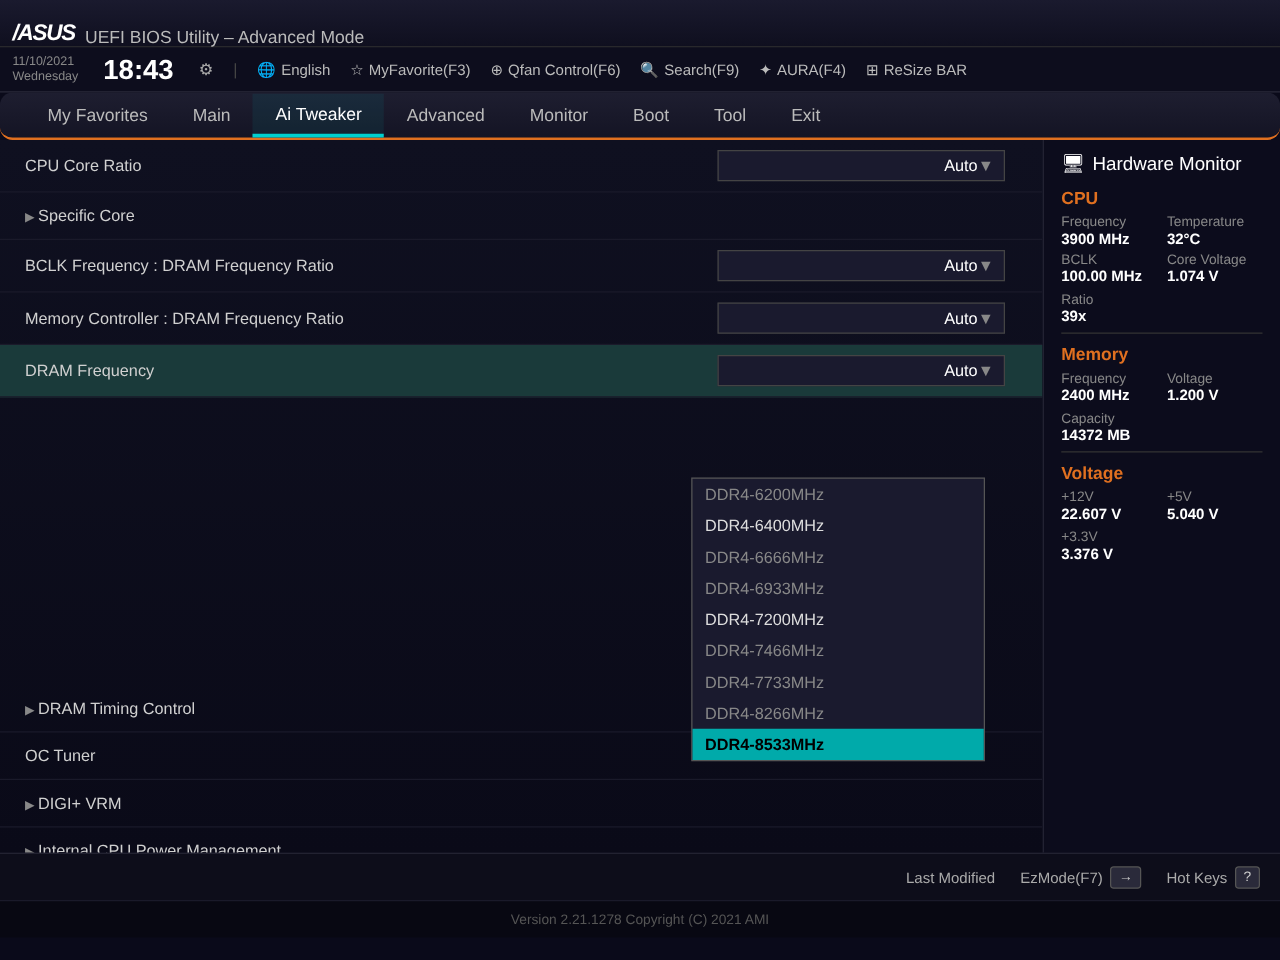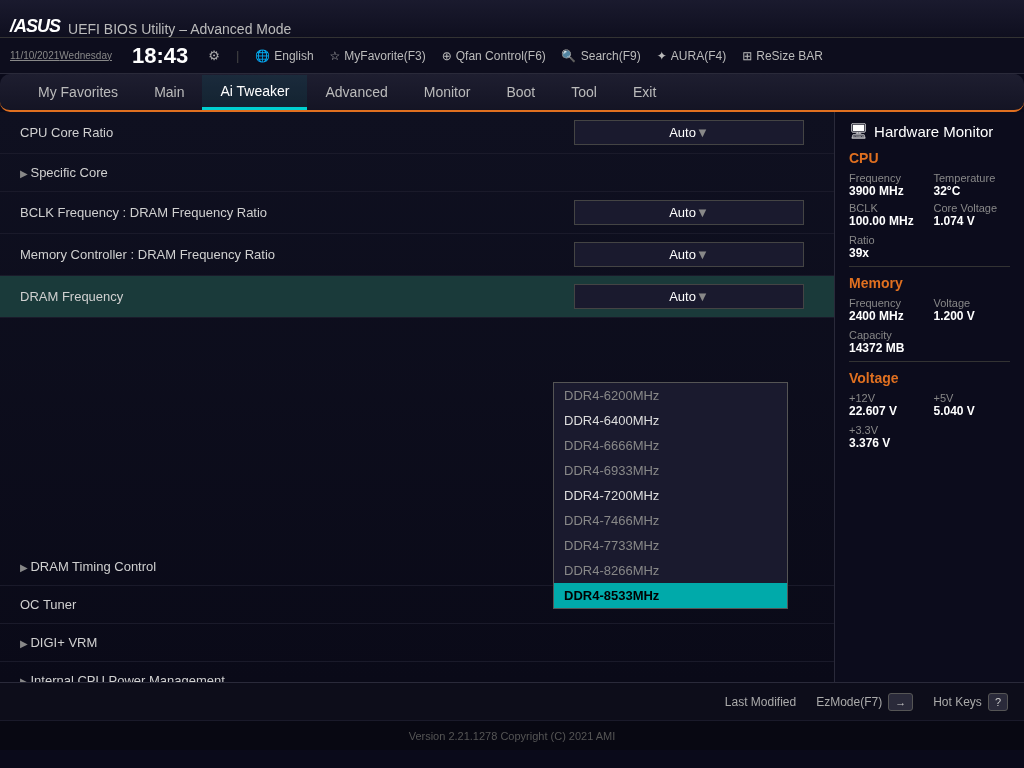--- a/index.html
+++ b/index.html
@@ -34,21 +34,21 @@
     
     #timebar {
       background: #0d0d1d;
       display: flex;
       align-items: center;
       height: 36px;
       padding: 0 10px;
       border-bottom: 1px solid #2a2a3a;
       gap: 16px;
     }
-    #date-block { display: flex; flex-direction: row; font-size: 10px; color: #888; line-height: 1.2; text-decoration: underline; }
+    #date-block { display: flex; flex-direction: column; font-size: 10px; color: #888; line-height: 1.2; }
     #clock { font-size: 22px; color: #fff; font-weight: bold; margin: 0 4px; }
     .toolbar-item {
       display: flex;
       align-items: center;
       gap: 4px;
       color: #bbb;
       font-size: 12px;
       cursor: pointer;
     }
     .toolbar-sep { color: #444; }
@@ -120,21 +120,21 @@
       width: 240px;
     }
     .dropdown {
       width: 230px;
       background: #1a1a2e;
       border: 1px solid #444;
       color: #fff;
       padding: 4px 8px;
       display: flex;
       align-items: center;
-      justify-content: center;
+      justify-content: flex-end;
       font-size: 13px;
     }
     .dropdown-arrow { color: #888; }
 
     
     #dropdown-list {
       position: absolute;
       left: 553px;
       top: 270px;
       width: 235px;

